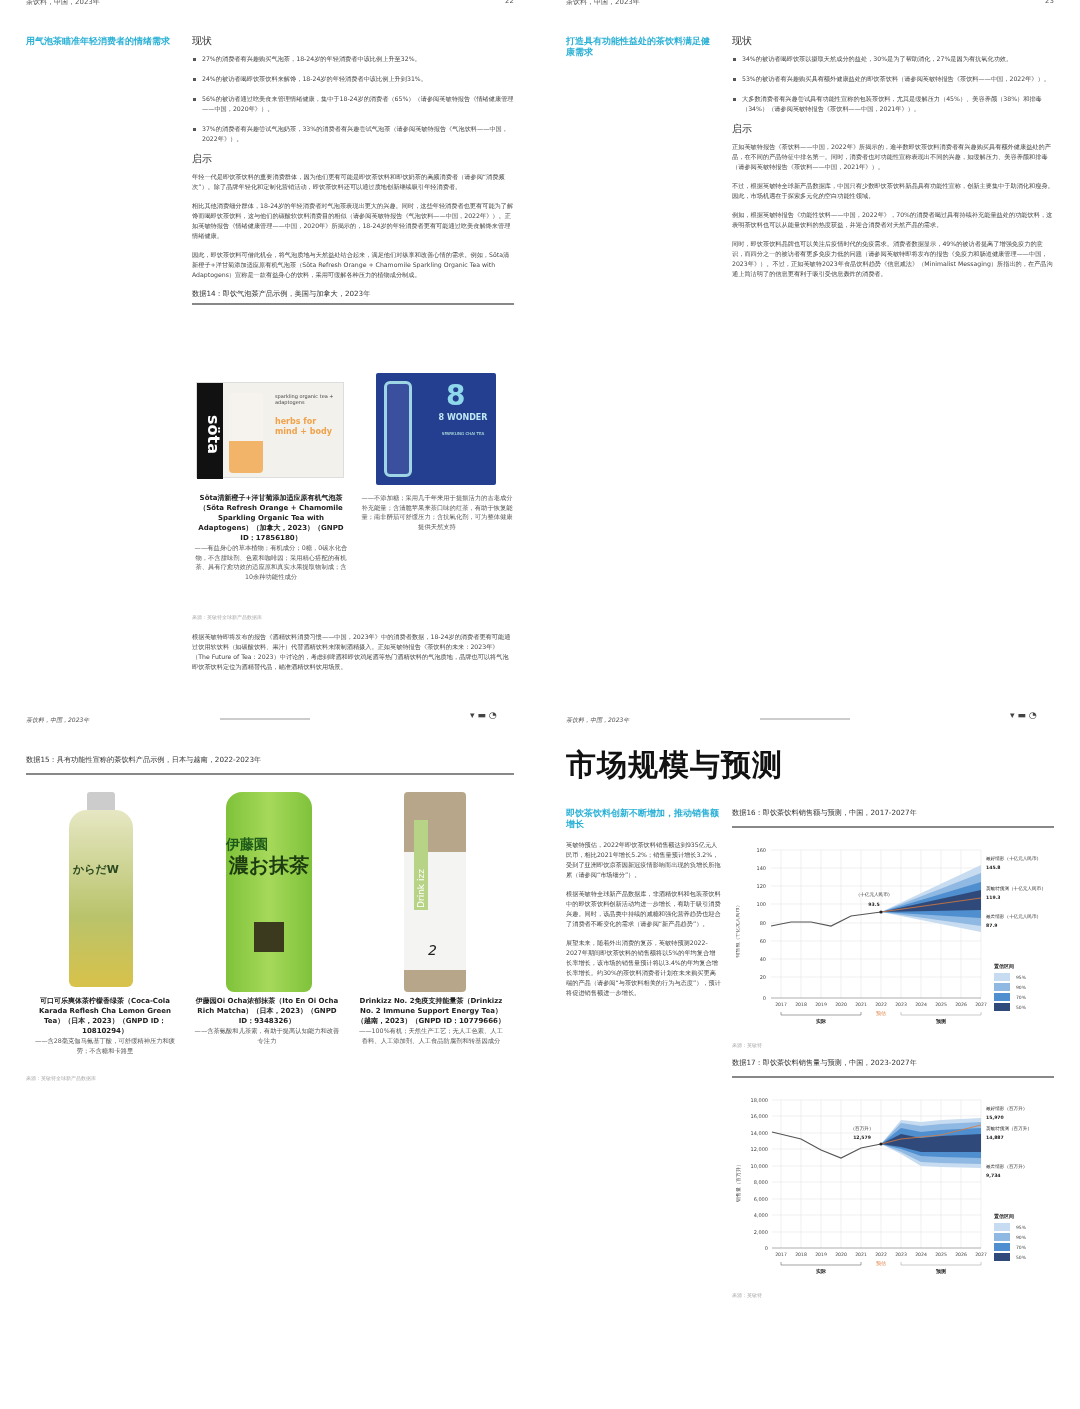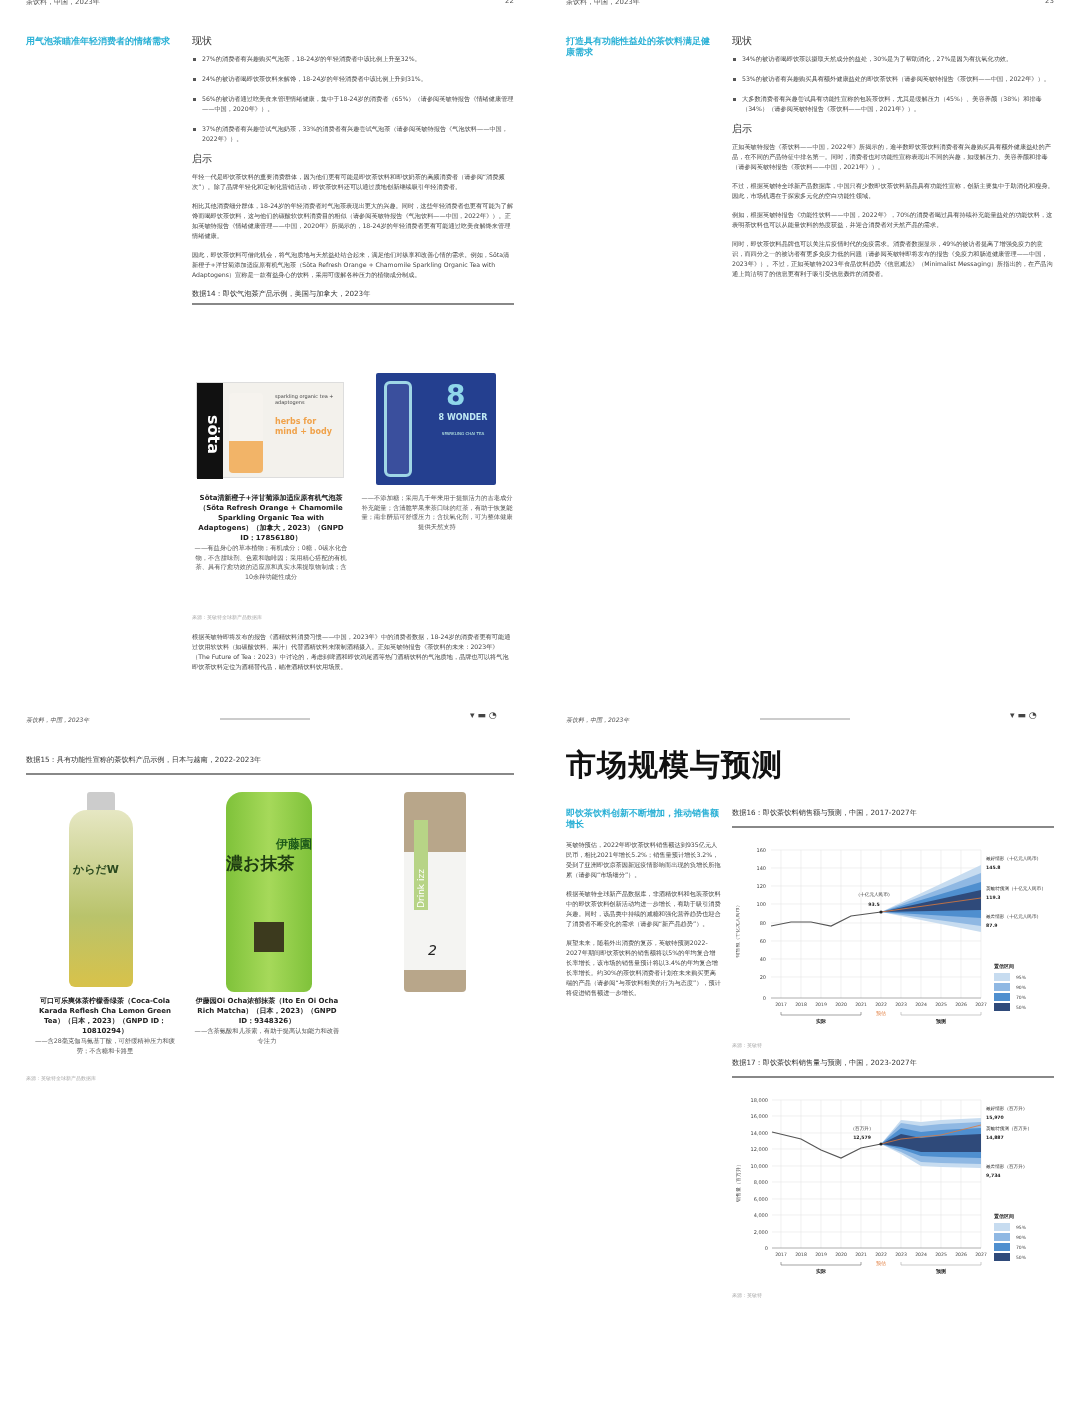--- a/index.html
+++ b/index.html
@@ -108,39 +108,43 @@
     <div class="rule" style="margin-top:8px"></div>
   </div>
 
   <div style="position:absolute;left:65px;top:92px;width:72px;height:195px">
     <div style="position:absolute;left:22px;top:0;width:28px;height:18px;background:#ccc;border-radius:3px 3px 0 0"></div>
     <div style="position:absolute;left:4px;top:18px;width:64px;height:177px;background:linear-gradient(#e6e7c3,#b9c36b 60%,#d8c24a);border-radius:18px 18px 6px 6px"></div>
     <div style="position:absolute;left:8px;top:70px;font-size:11px;color:#2b4a1f;font-weight:bold">からだW</div>
   </div>
 
   <div style="position:absolute;left:226px;top:92px;width:86px;height:200px;background:linear-gradient(90deg,#7fc23a,#a6d95a 50%,#7fc23a);border-radius:16px 16px 8px 8px">
-    <div style="position:absolute;left:0;width:86px;top:44px;text-align:right;font-size:12px;color:#1e5a1a;font-weight:bold">伊藤園</div>
-    <div style="position:absolute;left:0;width:86px;top:60px;text-align:left;font-size:17px;color:#1e3c12;font-weight:bold">濃お抹茶</div>
+    <div style="position:absolute;left:0;width:86px;top:44px;text-align:left;font-size:14px;color:#1e5a1a;font-weight:bold">伊藤園</div>
+    <div style="position:absolute;left:0;width:86px;top:60px;text-align:center;font-size:20px;color:#1e3c12;font-weight:bold">濃お抹茶</div>
     <div style="position:absolute;left:28px;top:130px;width:30px;height:30px;background:#3c3a1e"></div>
   </div>
 
   <div style="position:absolute;left:404px;top:92px;width:62px;height:200px;background:#f4f4f2;border-radius:4px;overflow:hidden">
     <div style="position:absolute;left:0;top:0;width:62px;height:60px;background:#b8a68a"></div>
     <div style="position:absolute;left:0;top:178px;width:62px;height:22px;background:#b8a68a"></div>
     <div style="position:absolute;left:10px;top:118px;width:90px;transform:rotate(-90deg);transform-origin:left top;font-size:9px;color:#fff;background:#b7d486;padding:2px">Drink izz</div>
     <div style="position:absolute;left:24px;top:150px;font-size:14px;color:#222;font-style:italic">2</div>
   </div>
 
   <div class="prod" style="left:30px;top:296px;width:150px">
     <div class="name">可口可乐爽体茶柠檬香绿茶（Coca-Cola Karada Reflesh Cha Lemon Green Tea）（日本，2023）（GNPD ID：10810294）</div>
     <div class="desc">——含28毫克伽马氨基丁酸，可舒缓精神压力和疲劳；不含糖和卡路里</div>
   </div>
   <div class="prod" style="left:192px;top:296px;width:150px">
     <div class="name">伊藤园Oi Ocha浓郁抹茶（Ito En Oi Ocha Rich Matcha）（日本，2023）（GNPD ID：9348326）</div>
     <div class="desc">——含茶氨酸和儿茶素，有助于提高认知能力和改善专注力</div>
+  </div>
+  <div class="prod" style="left:356px;top:296px;width:150px">
+    <div class="name">Drinkizz No. 2免疫支持能量茶（Drinkizz No. 2 Immune Support Energy Tea）（越南，2023）（GNPD ID：10779666）</div>
+    <div class="desc">——100%有机；天然生产工艺；无人工色素、人工香料、人工添加剂、人工食品防腐剂和转基因成分</div>
   </div>
 
   <div class="src" style="position:absolute;left:26px;top:375px">来源：英敏特全球新产品数据库</div>
 </div>
 
 <div class="page" style="left:540px;top:700px;height:709px">
   <div class="footer-logo" style="left:26px;top:16px">茶饮料，中国，2023年</div>
   <div class="footer-mid" style="left:220px;top:18px;width:90px"></div>
   <div class="footer-ic" style="left:470px;top:10px">▾ ▬ ◔</div>
 

